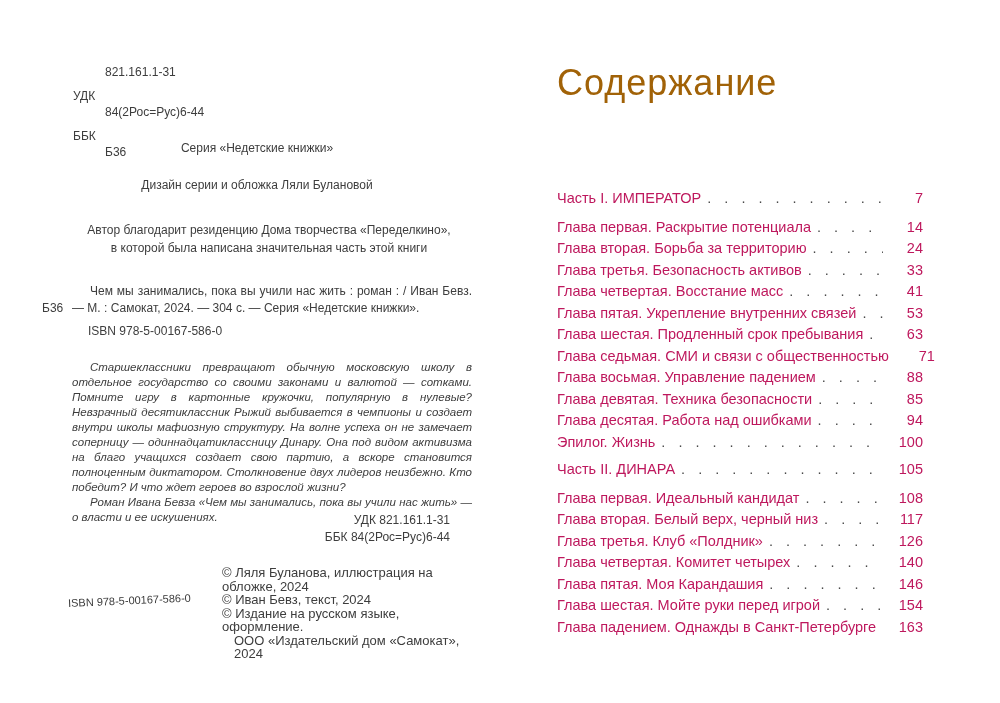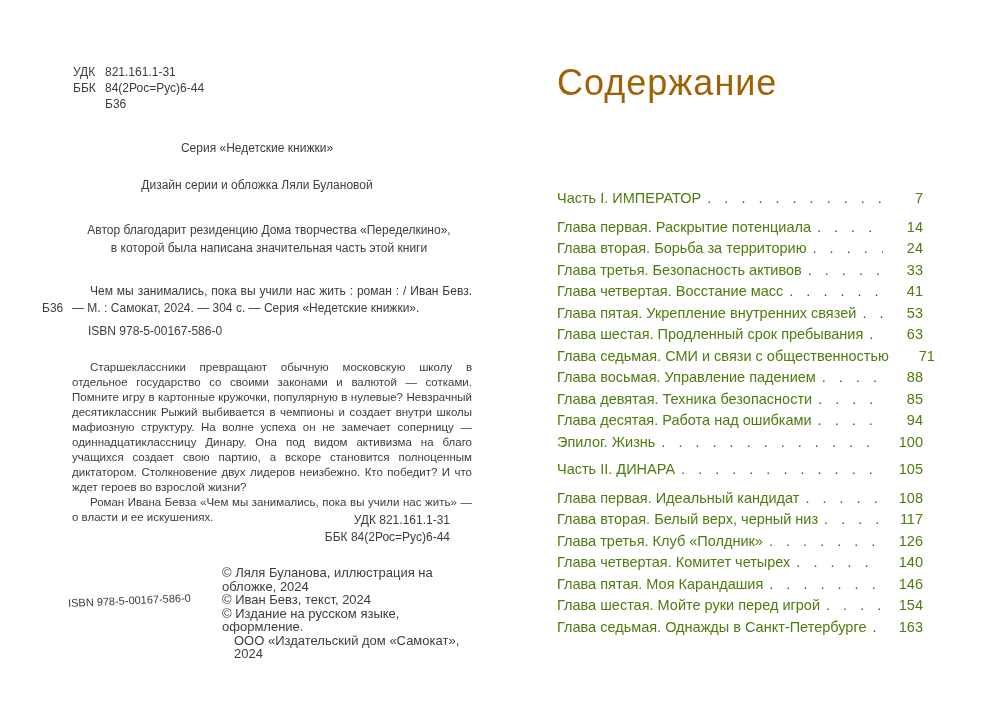--- a/index.html
+++ b/index.html
@@ -12,55 +12,55 @@
     overflow:hidden;
   }
   .page { position:absolute; top:0; height:703px; }
 
   
   #left-page { left:42px; width:430px; font-size:12px; }
   #left-page > div { position:absolute; }
 
   .imprint-codes { top:64px; left:31px; line-height:16px; }
   .imprint-codes .code-row { display:flex; }
-  .imprint-codes .code-label { width:32px; }
+  .imprint-codes .code-label { width:32px;margin-top:24px; }
   .imprint-codes .sign-row { padding-left:32px; }
 
   .series-line  { top:141px; left:0; width:100%; text-align:center; }
   .design-line  { top:178px; left:0; width:100%; text-align:center; }
   .thanks-block { top:221px; left:12px; width:100%; text-align:center; line-height:18px; }
 
   .catalog { top:283px; left:0; width:100%; line-height:16.5px; }
   .cat-author { margin-left:30px; }
   .cat-sign   { position:absolute; left:0; top:17px; }
   .cat-record { margin-left:30px; width:400px; text-indent:18px; text-align:justify; }
   .cat-isbn   { margin-left:46px; margin-top:7px; }
 
-  .annotation { top:360px; left:30px; width:400px; text-align:justify; font-size:11.5px; line-height:15px; }
+  .annotation { top:360px; left:30px; width:400px; text-align:justify; font-size:11.5px; line-height:15px;font-style:italic; }
   .annotation p { text-indent:18px; }
 
   .udk-footer { top:512px; right:22px; text-align:right; line-height:16.5px; }
 
   .copyright-block { top:566px; left:180px; font-size:13px; line-height:13.5px; }
   .copyright-line.indent { padding-left:12px; }
 
   .isbn-footer { top:597px; left:26px; font-size:11px; transform:rotate(-2.5deg); transform-origin:left center; }
 
   
   #right-page { left:557px; width:366px; }
   .toc-title {
     position:absolute; top:62px; left:0;
     font-size:36px; letter-spacing:1px; color:#a16207; font-weight:400;
   }
   .toc-sections { position:absolute; top:188px; left:0; width:366px; }
   .toc-section + .toc-section { margin-top:6px; }
   .toc-row {
     display:flex; align-items:flex-end;
     font-size:14.5px; line-height:21.5px; height:21.5px;
-    color:#4d7c0f; white-space:nowrap;
+    color:#be185d; white-space:nowrap;
   }
   .toc-part { margin-bottom:7px; }
   .toc-label { flex:0 0 auto; }
   .toc-dots {
     flex:1 1 auto; overflow:hidden;
     margin:0 4px 0 6px; letter-spacing:4.5px; color:#4a4a4a;
   }
   .toc-dots::after {
     content:". . . . . . . . . . . . . . . . . . . . . . . . . . . . . . . . . . . . . . . . . . . . . . . . . .";
   }
@@ -212,19 +212,19 @@
           <span class="toc-label">Глава пятая. Моя Карандашия</span>
           <span class="toc-dots"></span>
           <span class="toc-page">146</span>
         </div>
         <div class="toc-row">
           <span class="toc-label">Глава шестая. Мойте руки перед игрой</span>
           <span class="toc-dots"></span>
           <span class="toc-page">154</span>
         </div>
         <div class="toc-row">
-          <span class="toc-label">Глава седьмая. Однажды в Санкт-Петербурге</span>
+          <span class="toc-label">Глава падением. Однажды в Санкт-Петербурге</span>
           <span class="toc-dots"></span>
           <span class="toc-page">163</span>
         </div>
       </div>
     </div>
 </div>
 
 </body></html>

